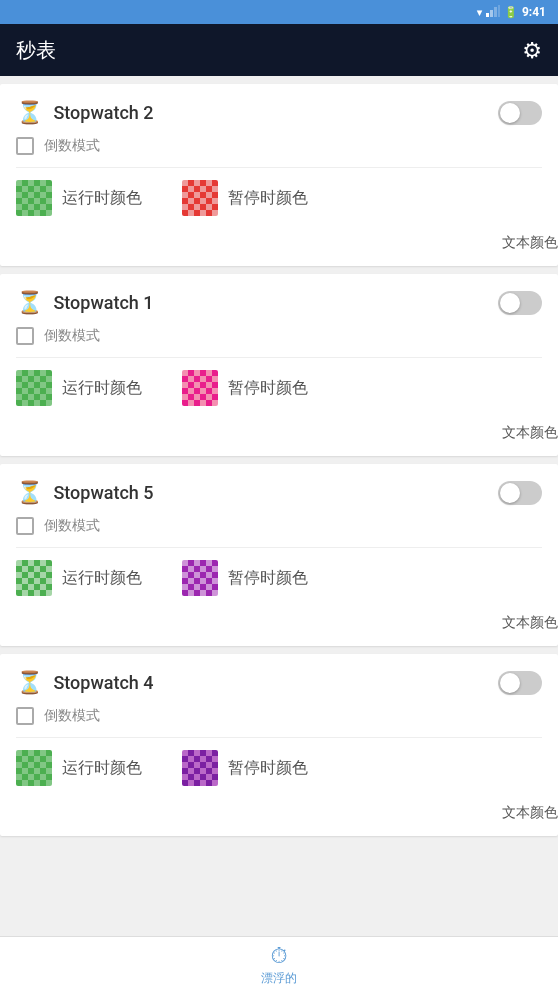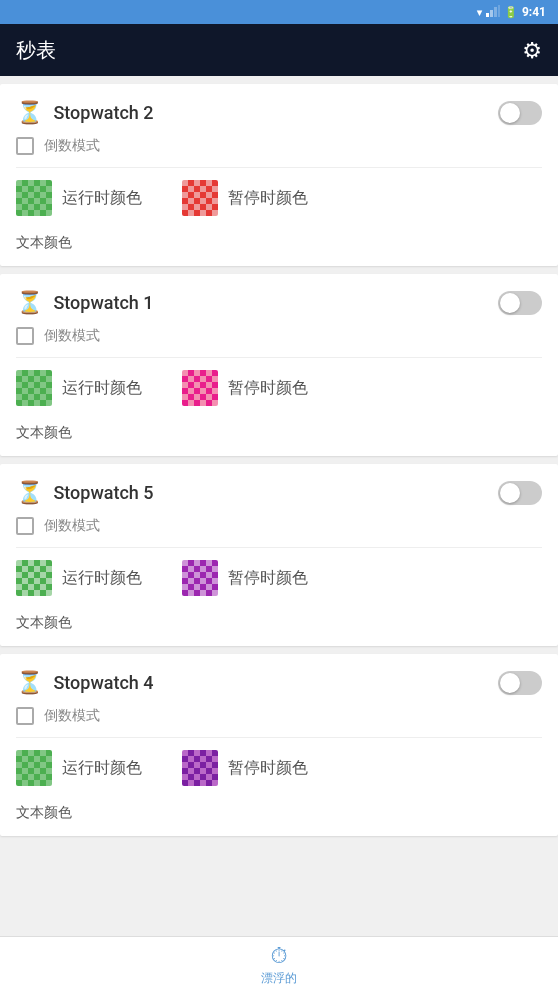--- a/index.html
+++ b/index.html
@@ -191,21 +191,22 @@
       background:
         repeating-conic-gradient(#7b1fa2 0% 25%, #ba68c8 0% 50%) 0 0 / 12px 12px;
     }
 
     .color-label {
       font-size: 16px;
       color: #555;
     }
 
     .text-color-row {
-      padding: 0 20px 14px 16px;
+      padding: 0 0 14px 16px;
+      text-align: right;
     }
     .text-color-label {
       font-size: 14px;
       color: #555;
       cursor: pointer;
     }
 
     
     .bottom-nav {
       position: absolute;

